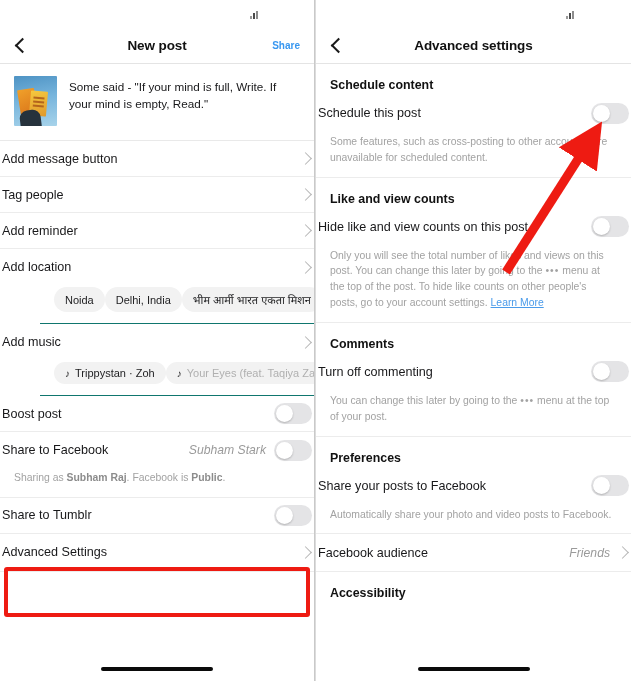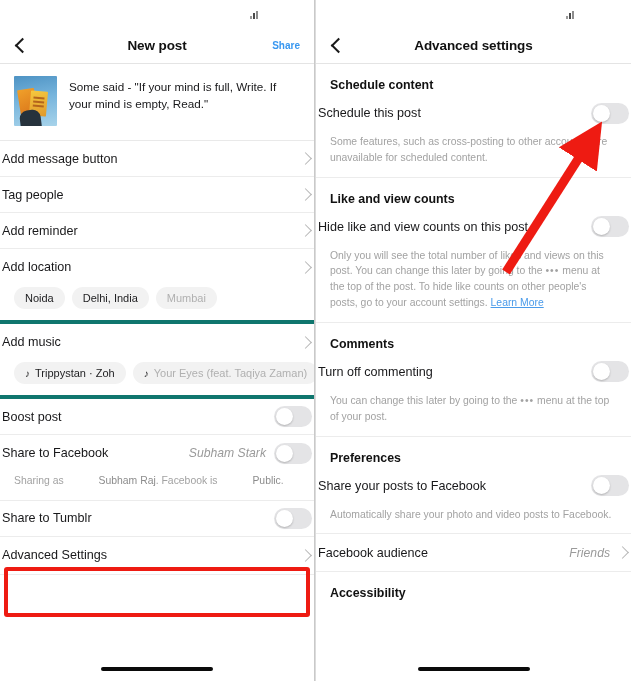--- a/index.html
+++ b/index.html
@@ -185,25 +185,25 @@
     flex: 0 0 auto;
     margin-right: 2px;
   }
 
   
   .row.nb { border-bottom: none; }
 
   
   .chips {
     display: flex;
-    gap: 7px;
     padding: 2px 14px 11px 14px;
-    border-bottom: 4px solid #0f766e;
+    border-bottom: 1px solid #0f766e;
     overflow: hidden;
     white-space: nowrap;
+    margin-left: 40px;
   }
   .chip {
     background: #f2f2f2;
     border-radius: 13px;
     padding: 5px 11px;
     font-size: 11px;
     color: #1d1d1f;
     flex: 0 0 auto;
     display: flex;
     align-items: center;
@@ -232,21 +232,21 @@
   }
 
   
   .note {
     font-size: 10.4px;
     color: #a2a2a2;
     line-height: 1.52;
     padding: 2px 14px 11px 14px;
     border-bottom: 1px solid #ececec;
   }
-  .note b { color:#8c8c8c; font-weight:normal;margin-left:32px; }
+  .note b { color:#8c8c8c; font-weight:bold; }
   .note .link { color:#4a9bea;text-decoration:underline; }
   .dots { letter-spacing: 1px; }
 
   
   .section-head {
     font-size: 12.4px;
     font-weight: bold;
     color: #111;
     padding: 14px 10px 2px 14px;
   }
@@ -339,20 +339,21 @@
     <div class="row nb">
       <span class="row-label">Add location</span>
       <span class="row-right">
         <span class="chevron"></span>
       </span>
     </div>
 
     <div class="chips">
       <span class="chip">Noida</span>
       <span class="chip">Delhi, India</span>
+      <span class="chip">भीम आर्मी भारत एकता मिशन</span>
       <span class="chip faded">Mumbai</span>
     </div>
 
     <div class="row nb">
       <span class="row-label">Add music</span>
       <span class="row-right">
         <span class="chevron"></span>
       </span>
     </div>
 

